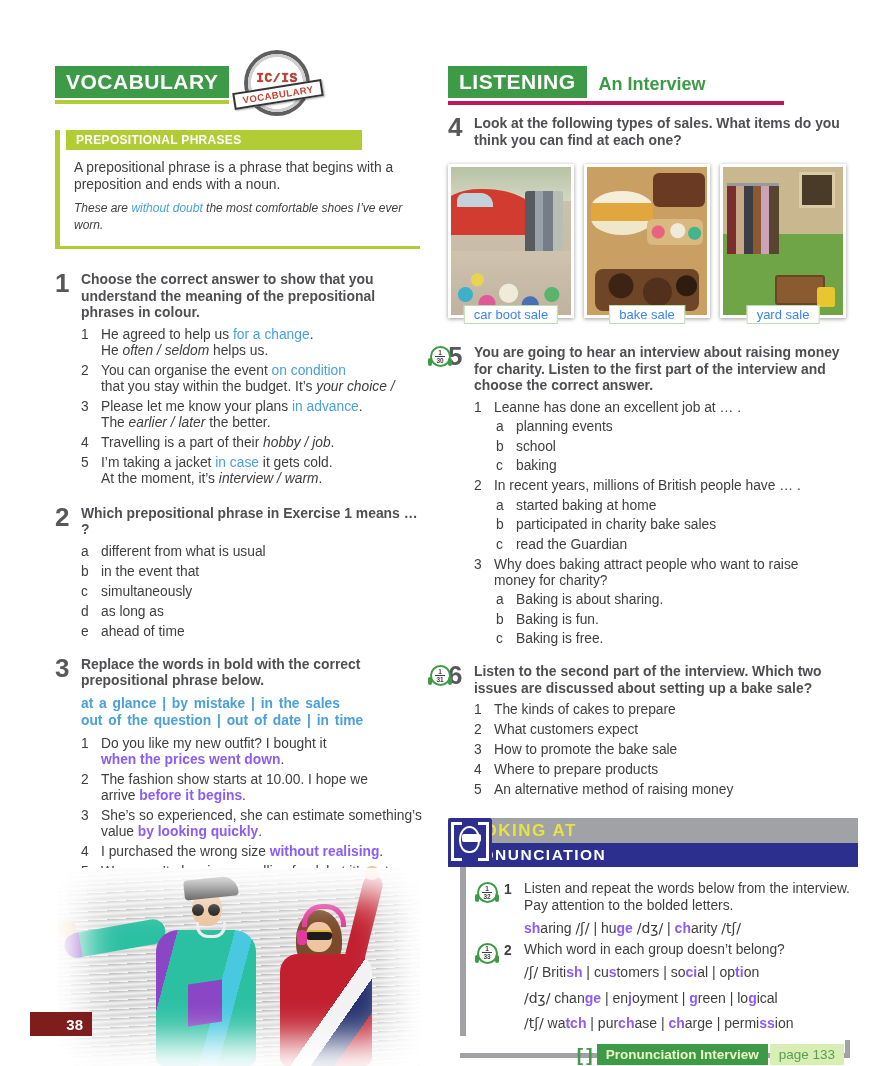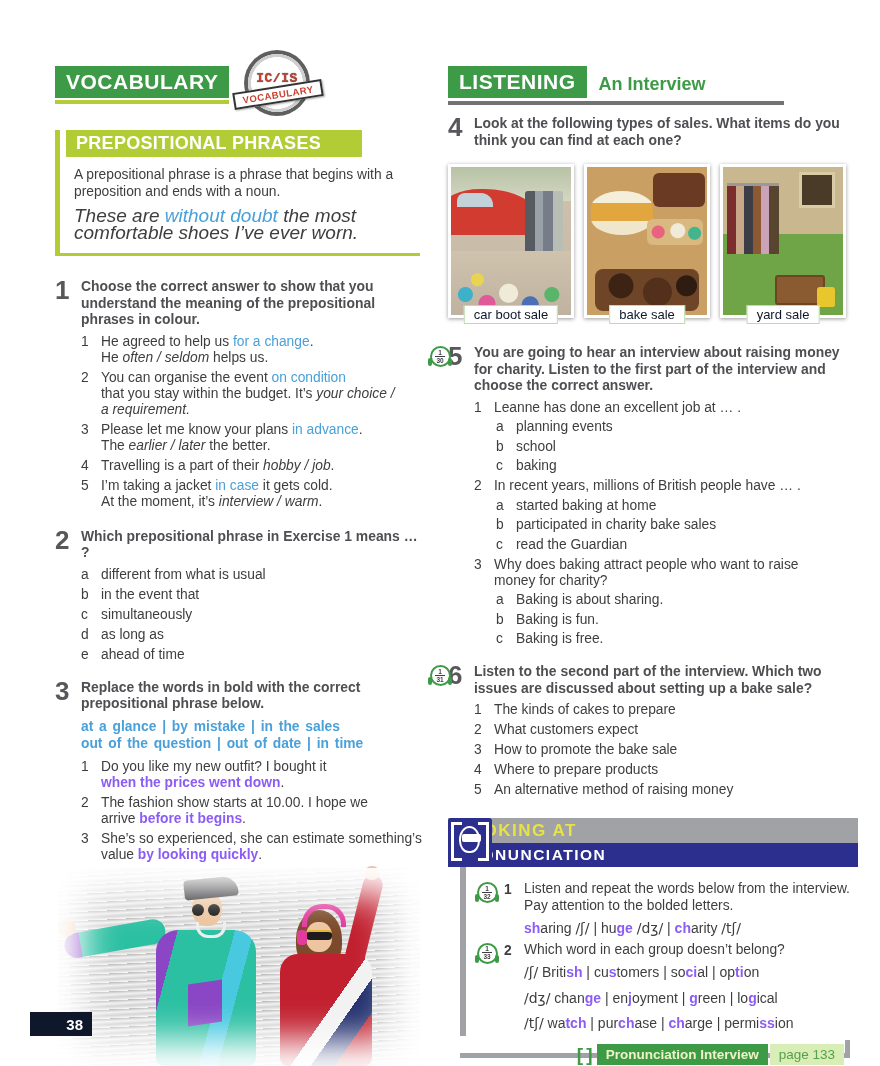--- a/index.html
+++ b/index.html
@@ -7,37 +7,37 @@
   .page{position:absolute;inset:0;background:#fff;}
 
   
   .col-left{position:absolute;left:55px;top:62px;width:372px;}
   .col-right{position:absolute;left:448px;top:62px;width:410px;}
 
   
   .sec-wrap{display:inline-block;border-bottom:4px solid #b2cc35;padding-bottom:2px;}
   .sec-box{background:#3d9b47;color:#fff;font-weight:bold;font-size:21px;letter-spacing:.5px;padding:4px 11px;display:inline-block;}
   .voc-head{position:relative;height:56px;margin-top:4px;}
-  .lis-head{display:flex;align-items:flex-end;gap:12px;border-bottom:4px solid #737373;padding-bottom:3px;width:336px;margin-top:4px;}
+  .lis-head{display:flex;align-items:flex-end;gap:12px;border-bottom:4px solid #be185d;padding-bottom:3px;width:336px;margin-top:4px;}
   .lis-sub{color:#3d9b47;font-weight:bold;font-size:18px;margin-bottom:3px;}
 
   
   .badge{position:absolute;left:183px;top:-16px;width:78px;height:74px;}
   .badge-ring{width:66px;height:66px;border-radius:50%;margin:0 auto;position:relative;
     background:radial-gradient(circle,#ffffff 0 55%,#cfcfcf 56% 62%,#5f5f5f 63% 80%,#a8a8a8 81% 100%);
     display:flex;align-items:center;justify-content:center;font-family:Liberation Mono, monospace;}
   .badge-top{color:#c8402f;font-weight:bold;font-size:13px;letter-spacing:.5px;text-shadow:0 0 1px #222;margin-top:-10px;}
   .badge-banner{position:absolute;left:-5px;top:36px;width:86px;transform:rotate(-9deg);background:#fff;border:2px solid #333;
     color:#c8402f;font-size:9.5px;font-weight:bold;text-align:center;letter-spacing:.5px;padding:1px 0;box-shadow:1px 1px 2px rgba(0,0,0,.35);}
 
   
   .prep-box{margin-top:8px;border-left:5px solid #b2cc35;border-bottom:3px solid #b2cc35;padding:0 0 12px 0;width:365px;box-sizing:border-box;}
-  .prep-title{background:#b2cc35;color:#fff;font-weight:bold;font-size:18px;letter-spacing:.3px;padding:3px 10px;margin-left:6px;width:296px;box-sizing:border-box;}
+  .prep-title{background:#b2cc35;color:#fff;font-weight:bold;font-size:12px;letter-spacing:.3px;padding:3px 10px;margin-left:6px;width:296px;box-sizing:border-box;}
   .prep-def{margin:9px 0 0 14px;font-size:13.8px;line-height:17px;width:336px;}
-  .prep-ex{margin:7px 0 0 14px;font-size:19px;line-height:17px;width:336px;}
+  .prep-ex{margin:7px 0 0 14px;font-size:12px;line-height:17px;width:336px;}
 
   
   .ex{display:flex;position:relative;}
   .ex-num{flex:none;width:26px;font-size:26px;line-height:24px;font-weight:bold;color:#58585c;}
   .ex-body{flex:1;min-width:0;}
   .ex-title{font-weight:bold;color:#4f4f53;font-size:13.9px;line-height:16.5px;margin-bottom:6px;}
   .q-item{display:flex;font-size:13.8px;line-height:16px;margin-top:4px;}
   .q-item.sub{margin-left:22px;margin-top:3.5px;}
   .q-m{flex:none;width:20px;}
   .q-b{flex:1;min-width:0;}
@@ -57,21 +57,21 @@
   .audio .d{font-size:6.5px;line-height:7px;font-weight:bold;color:#3e3e40;border-top:1px solid #3e3e40;padding:0 1px;}
   .audio::before,.audio::after{content:'';position:absolute;bottom:1px;width:4px;height:8px;background:#3d9b47;border-radius:2px;}
   .audio::before{left:-1px;} .audio::after{right:-1px;}
   .ex .audio.side{position:absolute;left:-19px;top:1px;}
 
   
   .photos{display:flex;gap:10px;margin-top:10px;}
   .photo{position:relative;width:120px;height:148px;border:3px solid #fff;box-shadow:0 1px 4px rgba(0,0,0,.4);overflow:visible;}
   .photo .scene{position:absolute;inset:0;overflow:hidden;}
   .photo .dec{position:absolute;}
-  .cap{position:absolute;left:50%;transform:translateX(-50%);bottom:-9px;background:#fff;border:1px solid #bcdcb0;color:#0f172a;
+  .cap{position:absolute;left:50%;transform:translateX(-50%);bottom:-9px;background:#fff;border:1px solid #bcdcb0;color:#3b82f6;
     font-size:13px;line-height:17px;padding:0 9px;white-space:nowrap;z-index:2;}
   .p1 .scene{background:linear-gradient(#cfc3ae,#c4b8a6);}
   .p1-top{inset:0 0 auto 0;height:34px;background:linear-gradient(#b7c2a4,#d4d7c3);}
   .p1-car{left:-8px;top:22px;width:92px;height:46px;background:#d23b30;border-radius:40% 55% 8% 8%;}
   .p1-win{left:6px;top:26px;width:36px;height:14px;background:#c2d2d8;border-radius:8px 12px 0 0;}
   .p1-cl{right:8px;top:24px;width:38px;height:62px;border-radius:3px;
     background:linear-gradient(90deg,#565a61 0 10px,#9aa0a8 10px 18px,#777d88 18px 28px,#b9beb4 28px);}
   .p1-items{inset:auto 0 0 0;height:64px;background:
     radial-gradient(circle at 12% 68%,#3fb0c9 0 7px,transparent 8px),
     radial-gradient(circle at 30% 82%,#e05a9a 0 8px,transparent 9px),
@@ -144,21 +144,21 @@
   .w-arm{left:296px;top:6px;width:20px;height:92px;background:#c2202f;border-radius:10px;transform:rotate(14deg);}
   .w-hand{left:306px;top:-2px;width:16px;height:14px;background:#eec2a0;border-radius:50%;}
   .w-hair{left:238px;top:42px;width:46px;height:58px;background:#7b4a2a;border-radius:50% 50% 40% 40%;}
   .w-band{left:244px;top:36px;width:34px;height:18px;border:5px solid #e23a9d;border-bottom:none;border-radius:20px 20px 0 0;}
   .w-face{left:248px;top:54px;width:26px;height:30px;background:#efc5a1;border-radius:45%;}
   .w-gl{left:248px;top:62px;width:26px;height:8px;background:#1c1c1e;border-radius:4px;border-top:2px solid #e8b431;}
   .w-cup{left:239px;top:62px;width:10px;height:15px;background:#e23a9d;border-radius:4px;}
   .w-jacket{left:222px;top:86px;width:92px;height:112px;border-radius:18px 18px 8px 8px;
     background:linear-gradient(125deg,#c2202f 0 52%,#f2f2f2 52% 64%,#23306e 64% 78%,#c2202f 78%);}
   .fade{position:absolute;inset:0;box-shadow:inset 0 0 36px 26px #fff;pointer-events:none;}
-  .pagenum{position:absolute;left:30px;top:1012px;width:62px;height:24px;background:#0f172a;color:#fff;font-weight:bold;font-size:15px;
+  .pagenum{position:absolute;left:30px;top:1012px;width:62px;height:24px;background:#7f1d1d;color:#fff;font-weight:bold;font-size:15px;
     display:flex;align-items:center;justify-content:flex-end;padding-right:9px;box-sizing:border-box;z-index:3;}
 </style>
 </head>
 <body>
 
 <div class="page">
 
   <div class="col-left">
 
     <div class="voc-head">
@@ -189,21 +189,20 @@
               <div class="q-b">
                 <div class="q-l"><span>He agreed to help us </span><span class="blue">for a change</span><span>.</span></div>
                 <div class="q-l"><span>He </span><span class="it">often / seldom</span><span> helps us.</span></div>
               </div>
             </div>
             <div class="q-item">
               <span class="q-m">2</span>
               <div class="q-b">
                 <div class="q-l"><span>You can organise the event </span><span class="blue">on condition</span></div>
                 <div class="q-l"><span>that you stay within the budget. It’s </span><span class="it">your choice /</span></div>
-                <div class="q-l"><span class="it">a requirement.</span></div>
               </div>
             </div>
             <div class="q-item">
               <span class="q-m">3</span>
               <div class="q-b">
                 <div class="q-l"><span>Please let me know your plans </span><span class="blue">in advance</span><span>.</span></div>
                 <div class="q-l"><span>The </span><span class="it">earlier / later</span><span> the better.</span></div>
               </div>
             </div>
             <div class="q-item">

